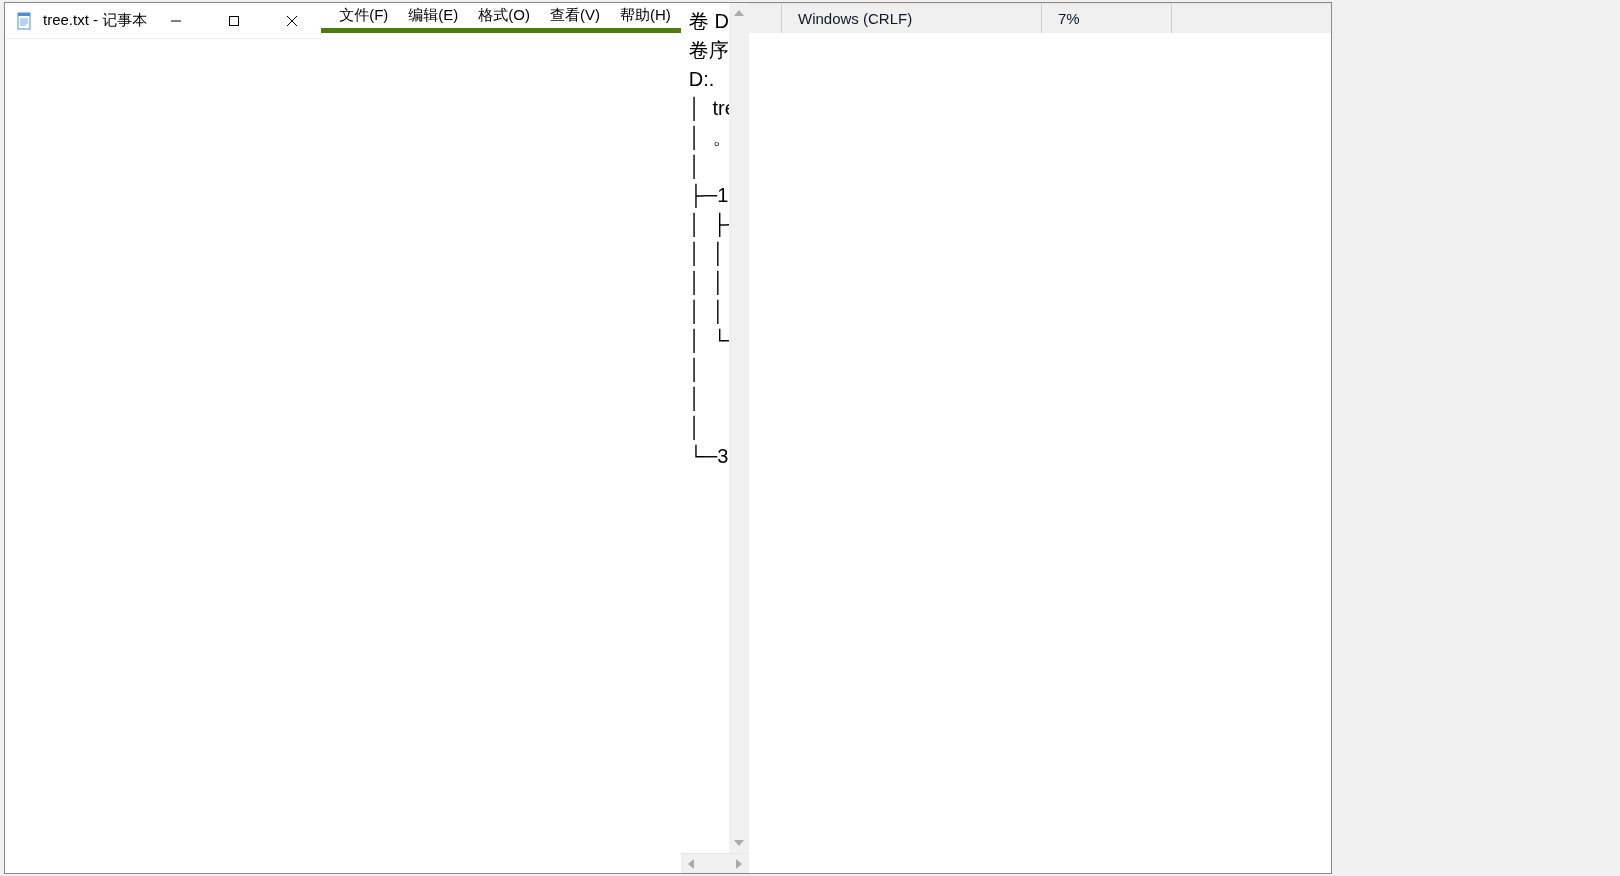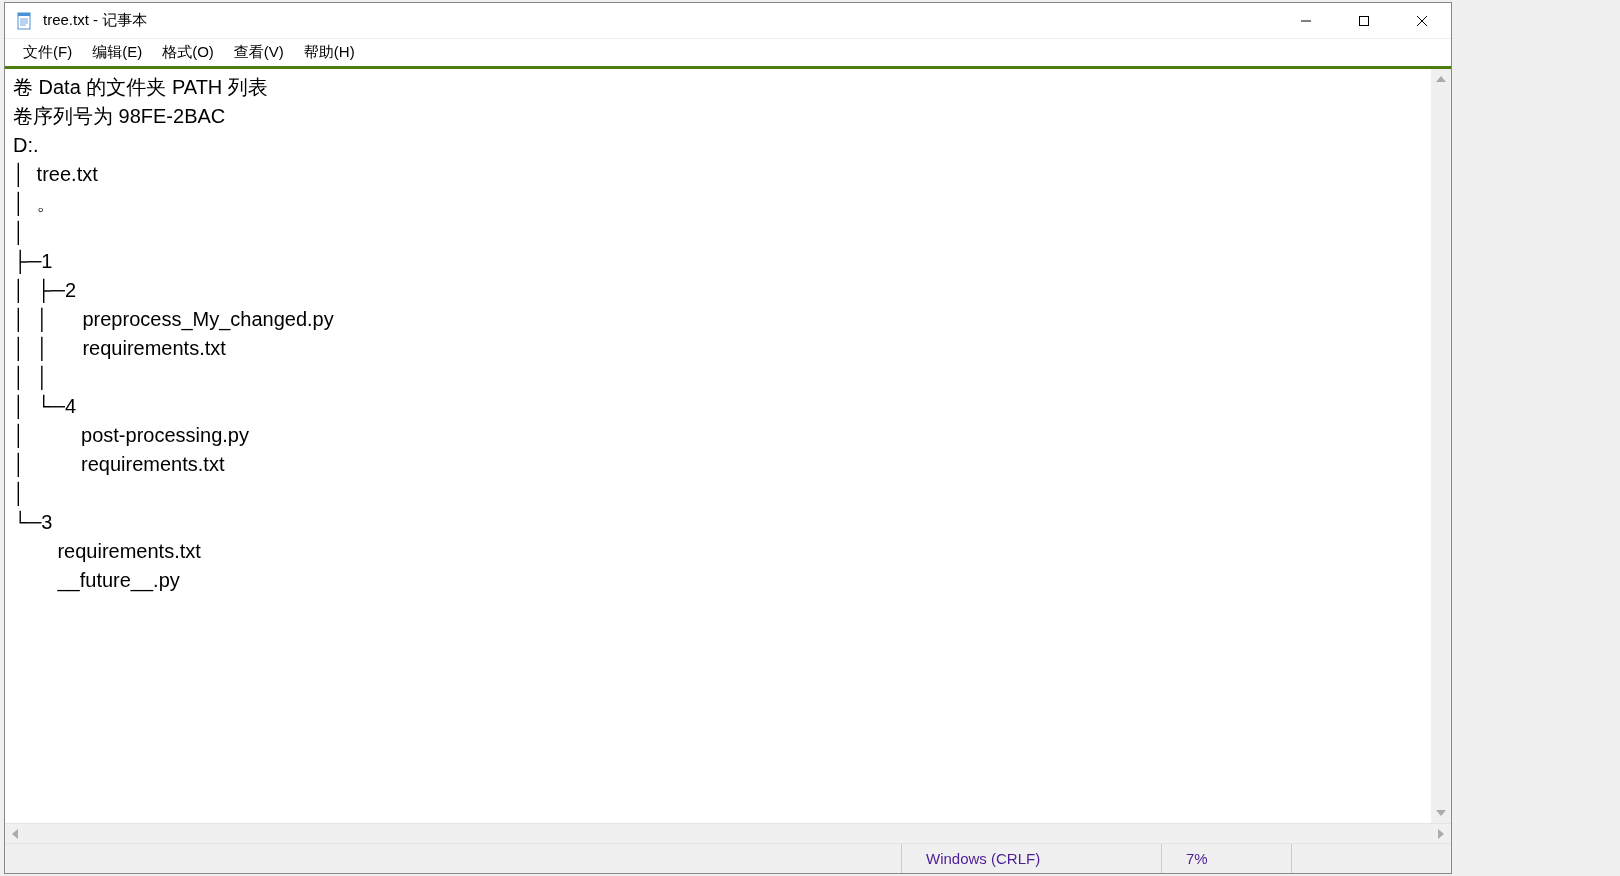--- a/index.html
+++ b/index.html
@@ -10,25 +10,25 @@
     body {
       font-family: "Microsoft YaHei", "Segoe UI", sans-serif;
       background: #f0f0f0;
       width: 1620px;
       height: 876px;
       overflow: hidden;
     }
     .window {
       background: #fff;
       border: 1px solid #888;
-      width: 1448px;
+      width: 1328px;
       height: 872px;
       margin: 2px 4px;
       display: flex;
-      flex-direction: column;
+      flex-direction: row;
     }
     .titlebar {
       height: 36px;
       display: flex;
       align-items: center;
       background: #fff;
       border-bottom: 1px solid #eee;
     }
     .titlebar-icon {
       width: 20px;
@@ -53,21 +53,21 @@
       display: flex;
       align-items: center;
       justify-content: center;
       cursor: pointer;
     }
     .menubar {
       height: 30px;
       display: flex;
       align-items: center;
       padding-left: 8px;
-      border-bottom: 3px solid #4d7c0f;
+      border-bottom: 5px solid #4d7c0f;
     }
     .menu-item {
       padding: 4px 10px;
       font-size: 15px;
       color: #000;
       cursor: pointer;
     }
     .content-area {
       flex: 1;
       position: relative;
@@ -129,24 +129,24 @@
     .statusbar {
       height: 30px;
       display: flex;
       align-items: stretch;
       border-top: 1px solid #e5e5e5;
       font-size: 15px;
       background: #f0f0f0;
     }
     .status-cell {
       border-left: 1px solid #ccc;
-      padding: 0 24px;
-      display: flex;
-      align-items: center;
-      color: #4c1d95;
+      padding: 0 16px;
+      display: flex;
+      align-items: center;
+      color: #0f172a;
     }
     .status-cell.first {
       border-left: none;
       flex: 1;
     }
     .status-cell.encoding {
       width: 260px;
     }
     .status-cell.position {
       width: 260px;

